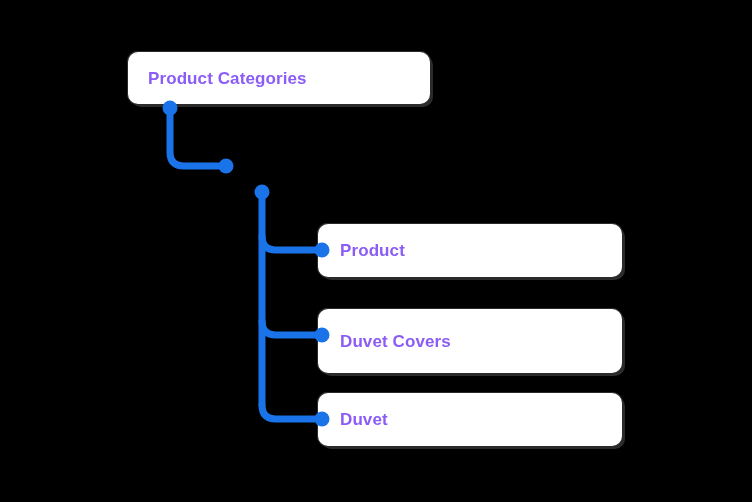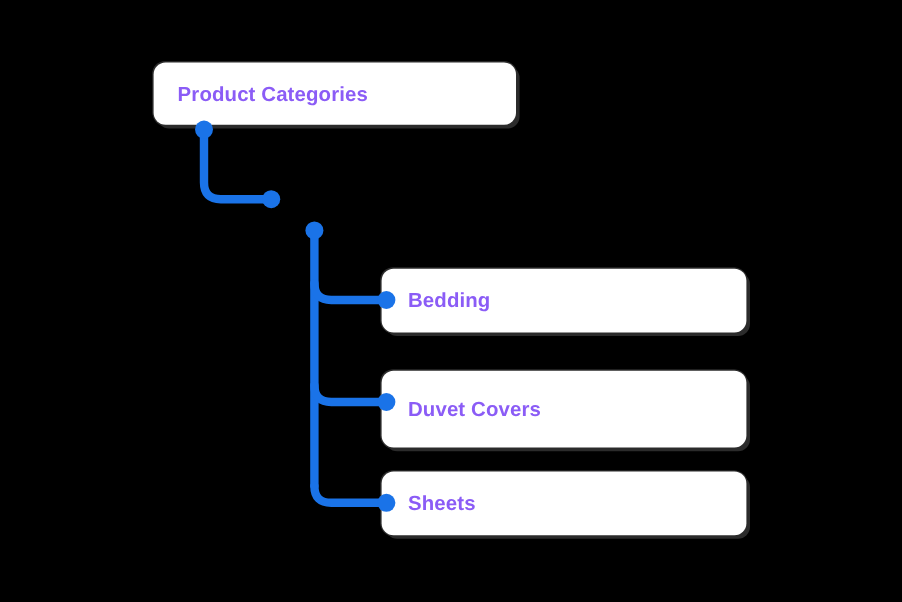--- a/index.html
+++ b/index.html
@@ -79,29 +79,29 @@
 
     <path d="M262,405 Q262,419 276,419 L322,419" stroke="#1a73e8" stroke-width="7" stroke-linecap="round" fill="none"></path>
   </svg>
 
   <div class="node root" style="left:128px; top:52px; width:302px; height:52px;">
     <span class="node-label">Product Categories</span>
   </div>
 
 
   <div class="node child" style="left:318px; top:224px; width:304px; height:53px;">
-    <span class="node-label">Bedding</span>
+    <span class="node-label">Product</span>
   </div>
 
   <div class="node child" style="left:318px; top:309px; width:304px; height:64px;">
     <span class="node-label">Duvet Covers</span>
   </div>
 
   <div class="node child" style="left:318px; top:393px; width:304px; height:53px;">
-    <span class="node-label">Sheets</span>
+    <span class="node-label">Duvet</span>
   </div>
 
   <div class="dot" style="left:170px; top:108px;"></div>
   <div class="dot" style="left:226px; top:166px;"></div>
 
   <div class="dot" style="left:262px; top:192px;"></div>
 
   <div class="dot" style="left:322px; top:250px;"></div>
   <div class="dot" style="left:322px; top:335px;"></div>
   <div class="dot" style="left:322px; top:419px;"></div>

